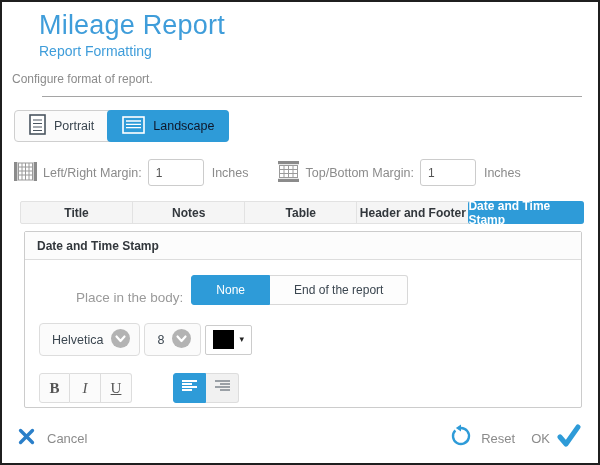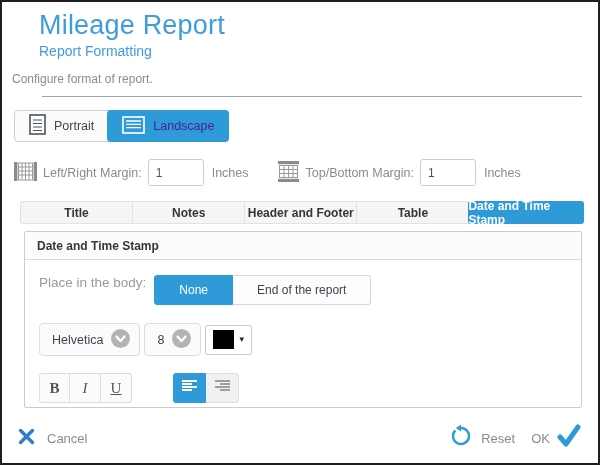--- a/index.html
+++ b/index.html
@@ -14,21 +14,21 @@
   .hdr-title { font-size:27px; font-weight:300; color:#3f9dda; letter-spacing:.2px; }
   .hdr-sub { font-size:14px; color:#3f9dda; margin-top:2px; }
   .hdr-desc { margin:13px 0 0 10px; font-size:12px; color:#8b8b8b; }
   .rule { margin:10px 20px 0 40px; width:540px; border-top:1px solid #a5a5a5; }
 
   
   .orient { display:inline-flex; margin:13px 0 0 12px; border:1px solid #cfcfcf;
             border-radius:4px; background:#fbfbfb; height:32px; align-items:stretch; }
   .orient-btn { display:flex; align-items:center; gap:8px; padding:0 14px; cursor:pointer;
                 font-size:12.5px; color:#3b4650; }
-  .orient-btn.active { background:#2e9bd8; color:#4c1d95; border-radius:4px; margin:-1px; padding:4px 15px; }
+  .orient-btn.active { background:#2e9bd8; color:#0f172a; border-radius:4px; margin:-1px; padding:4px 15px; }
 
   
   .margins { display:flex; align-items:center; margin:17px 0 0 12px; font-size:12.5px; color:#8b8b8b; }
   .margins .lbl { margin:0 6px 0 6px; }
   .mg-input { width:56px; height:27px; border:1px solid #ccc; border-radius:3px;
               font-size:12px; color:#555; padding-left:7px; outline:none;
               font-family:"Liberation Sans", sans-serif; }
   .unit { margin-left:8px; }
   .gap28 { width:28px; }
 
@@ -41,21 +41,21 @@
   .tab:last-child { border-right:none; }
   .tab.active { background:#2e9bd8; color:#fff; border-radius:3px; margin:-1px; flex:1.04; }
 
   
   .panel { margin:7px 0 0 22px; width:558px; height:177px;
            border:1px solid #ccc; border-radius:2px; background:#fff; }
   .panel-hd { padding:7px 12px 6px 12px; font-size:12px; font-weight:bold; color:#32373c;
               border-bottom:1px solid #ddd; background:#fcfcfc; }
   .panel-bd { padding:15px 14px 0 14px; }
 
-  .place-row { display:flex; align-items:flex-start; }
+  .place-row { display:flex; align-items:flex-end;margin-left:37px; }
   .place-lbl { font-size:13.5px; color:#9a9a9a; margin-right:8px; }
   .seg { display:inline-flex; }
   .seg-btn { height:30px; display:flex; align-items:center; padding:0 24px; font-size:12px;
              color:#3b4650; background:#fdfdfd; border:1px solid #d8d8d8; border-left:none;
              cursor:pointer; }
   .seg-btn:first-child { border-left:1px solid #d8d8d8; border-radius:3px 0 0 3px; }
   .seg-btn:last-child { border-radius:0 3px 3px 0; }
   .seg-btn.active { background:#2e9bd8; color:#fff; border-color:#2e9bd8; }
 
   .font-row { display:flex; align-items:center; margin-top:18px; gap:4px; }
@@ -153,22 +153,22 @@
     </span>
     <span class="lbl">Top/Bottom Margin:</span>
     <input class="mg-input" value="1" style="">
     <span class="unit">Inches</span>
   </div>
 
   
   <div class="tabs">
     <div class="tab">Title</div>
     <div class="tab">Notes</div>
+    <div class="tab">Table</div>
     <div class="tab">Header and Footer</div>
-    <div class="tab">Table</div>
     <div class="tab active">Date and Time Stamp</div>
   </div>
 
   
   <div class="panel">
     <div class="panel-hd">Date and Time Stamp</div>
     <div class="panel-bd">
 
       <div class="place-row">
         <span class="place-lbl">Place in the body:</span>

